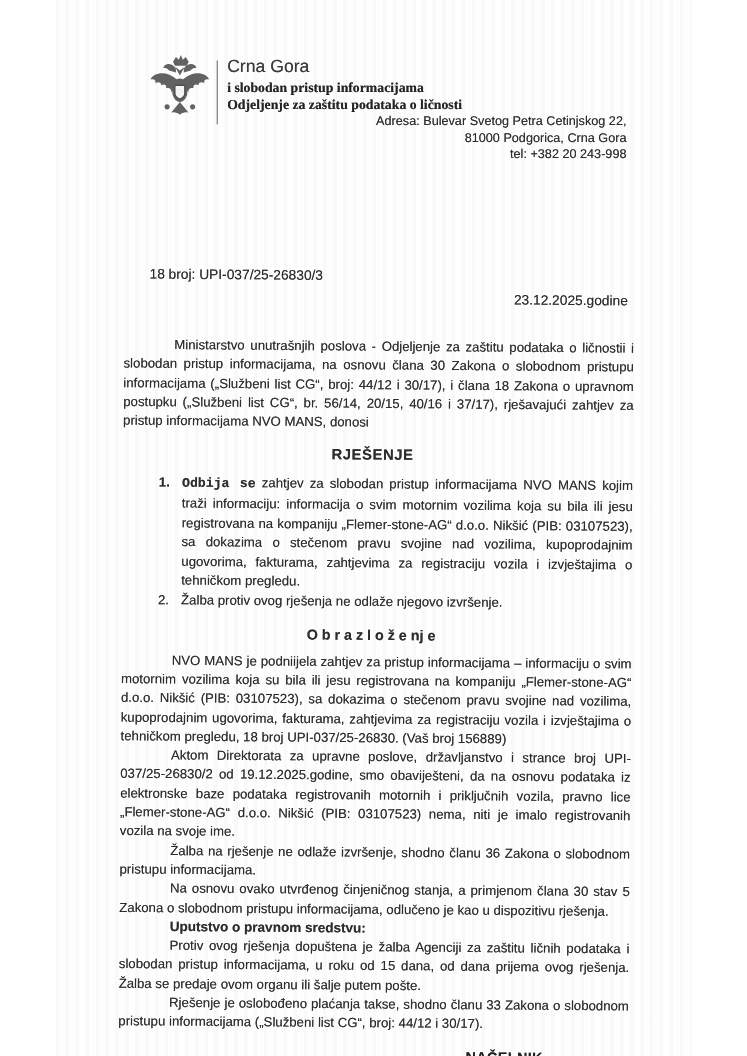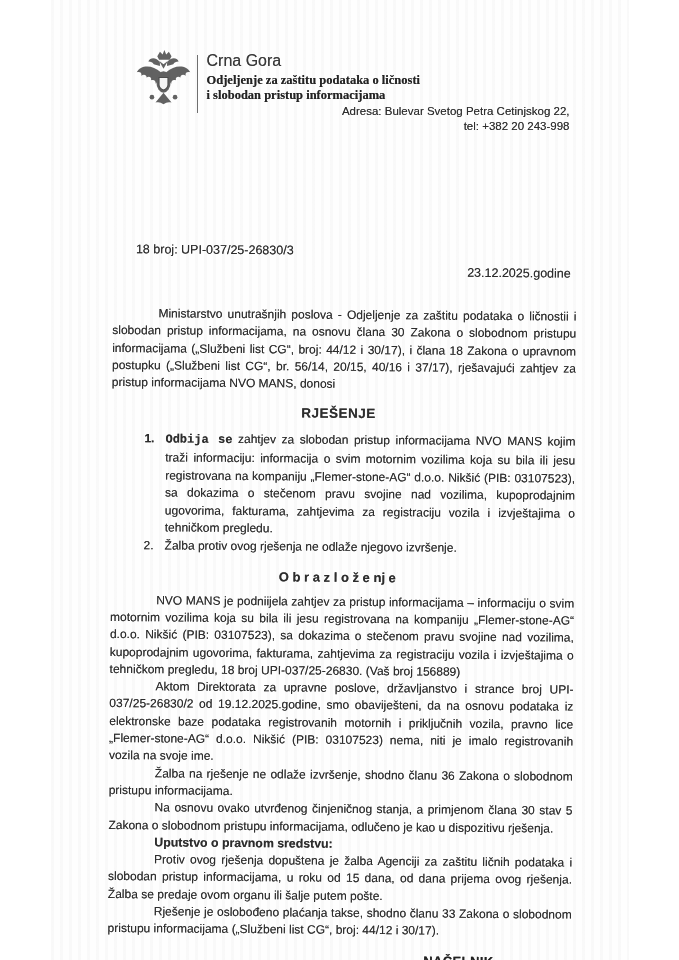--- a/index.html
+++ b/index.html
@@ -75,26 +75,27 @@
           <circle cx="19" cy="55" r="2.6"></circle>
           <circle cx="45" cy="55" r="2.6"></circle>
         </g>
         <path d="M27 33 h10 v8 c0 4 -5 6 -5 6 s-5 -2 -5 -6 z" fill="#f4f4f4" stroke="#4d4d4d" stroke-width="1.2"></path>
       </svg>
     </div>
     <div class="lh-sep"></div>
     <div class="org">
       <div class="country">Crna Gora</div>
       <div class="dept">
+        <div>i slobodan pristup informacijama</div>
         <div>Odjeljenje za zaštitu podataka o ličnosti</div>
-        <div>i slobodan pristup informacijama</div>
       </div>
     </div>
     <div class="address">
       <div>Adresa: Bulevar Svetog Petra Cetinjskog 22,</div>
+      <div>81000 Podgorica, Crna Gora</div>
       <div>tel: +382 20 243-998</div>
     </div>
   </header>
 
   <div class="doc-body">
 
     <div class="ref-row">
       <span class="ref-number">18 broj: UPI-037/25-26830/3</span>
       <span class="ref-date">23.12.2025.godine</span>
     </div>

